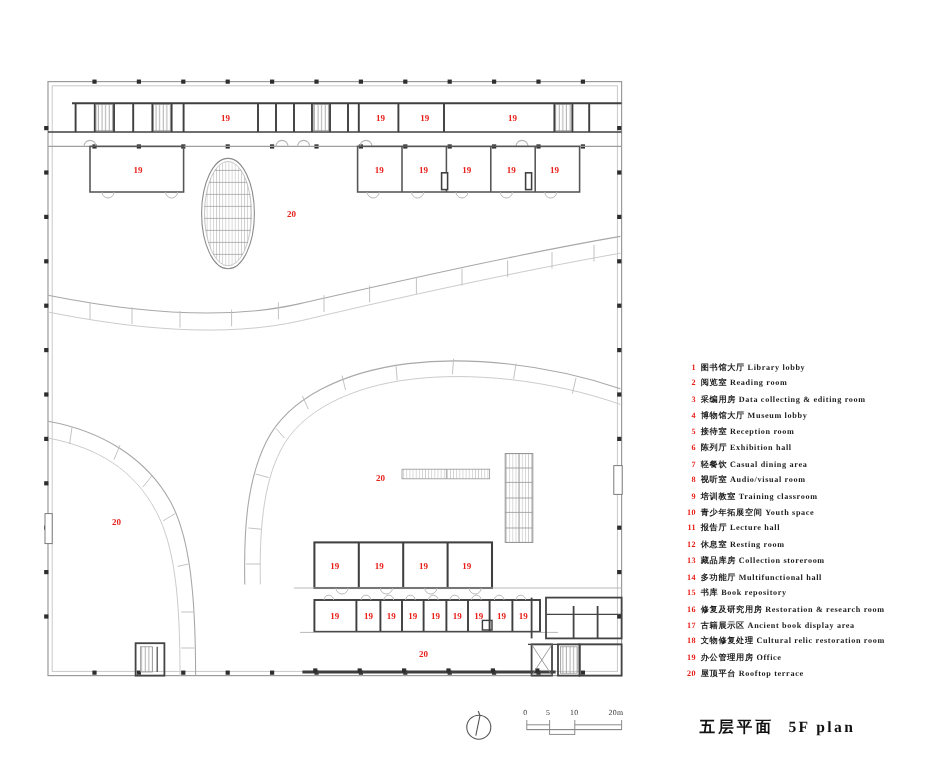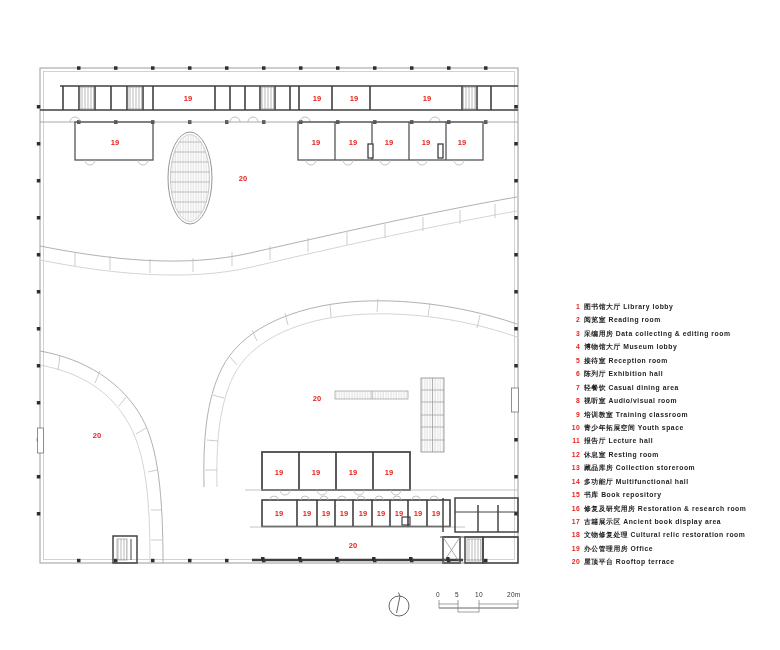--- a/index.html
+++ b/index.html
@@ -1,17 +1,17 @@
 <!DOCTYPE html>
 <html><head>
 <meta charset="utf-8">
 <style>
   html,body{margin:0;padding:0;background:#ffffff;}
   #canvas{position:relative;width:780px;height:650px;background:#ffffff;overflow:hidden;
-          font-family:Liberation Sans, sans-serif;}
+          font-family:Liberation Serif, serif;}
   #plan-svg{position:absolute;left:0;top:0;}
   
   #legend{position:absolute;left:571px;top:300px;width:205px;}
   .lg-row{display:flex;align-items:baseline;height:13.45px;line-height:13.45px;white-space:nowrap;}
   .lg-num{display:inline-block;width:9px;text-align:right;color:#e8201a;font-size:6.8px;
           font-weight:700;letter-spacing:0.3px;flex:0 0 9px;}
   .lg-text{color:#1c1c1c;font-size:6.8px;font-weight:700;letter-spacing:0.55px;margin-left:4px;}
   
   #title{position:absolute;left:583px;top:597px;font-weight:700;color:#111;
          font-size:13px;letter-spacing:2.5px;white-space:nowrap;}
@@ -447,13 +447,16 @@
       <div class="lg-row">
         <span class="lg-num">19</span>
         <span class="lg-text">办公管理用房 Office</span>
       </div>
       <div class="lg-row">
         <span class="lg-num">20</span>
         <span class="lg-text">屋顶平台 Rooftop terrace</span>
       </div>
     </div>
 
+  <div id="title">
+    <span class="zh">五层平面</span><span class="en">5F plan</span>
+  </div>
 </div>
 
 </body></html>

